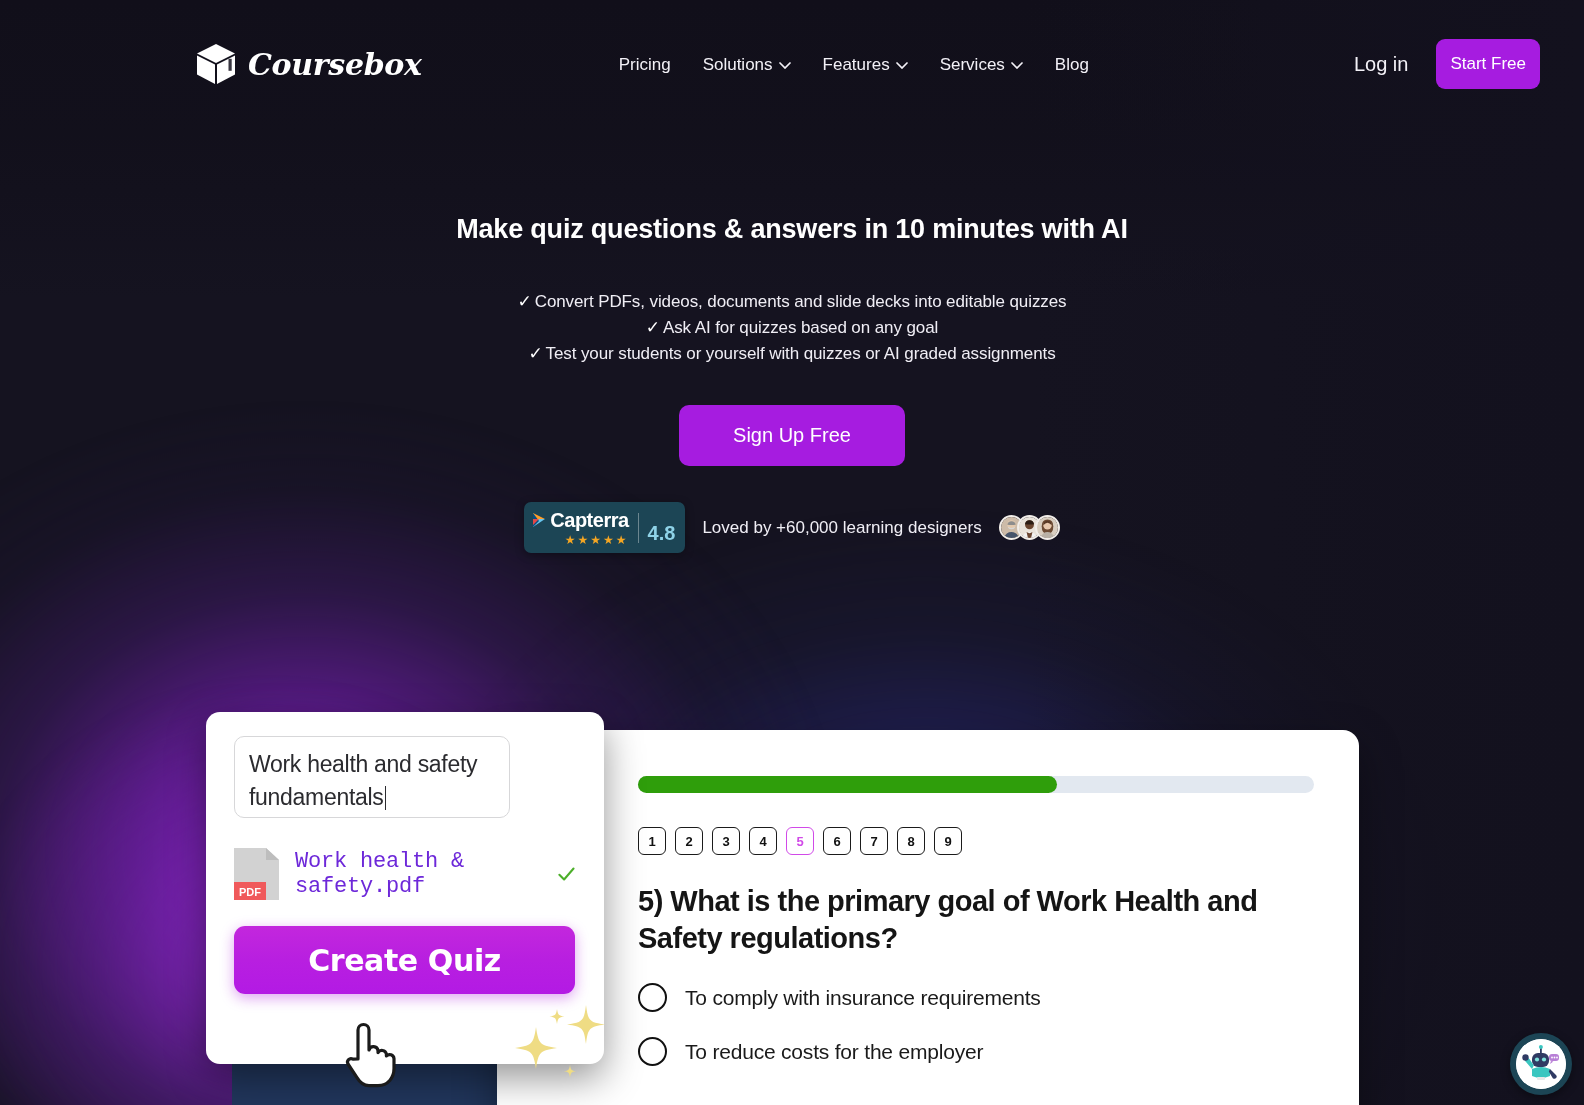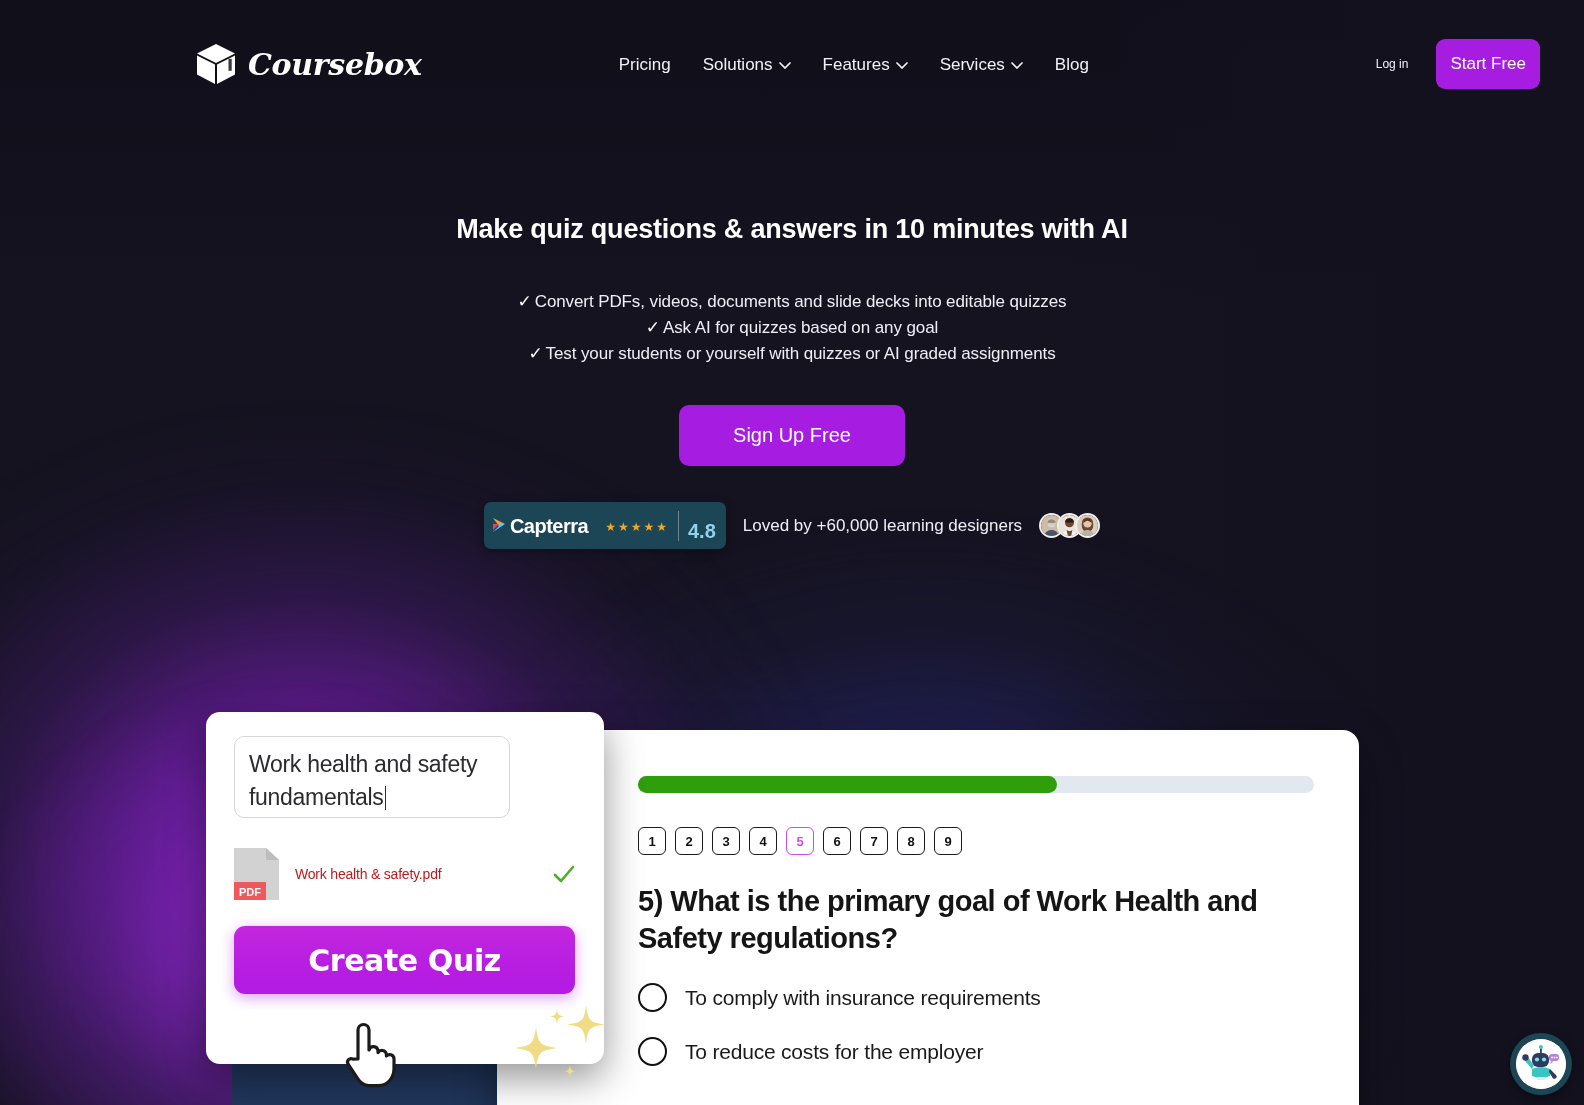--- a/index.html
+++ b/index.html
@@ -84,21 +84,21 @@
   }
   .nav-item{
     display:flex; align-items:center; gap:6px;
     color:#f3f1f7; font-size:17px; line-height:1;
     cursor:pointer; white-space:nowrap;
   }
   .chev{ width:12px; height:7px; display:block; margin-top:2px; }
   .header-right{
     margin-left:auto; display:flex; align-items:center; gap:28px;
   }
-  .login{ color:#f3f1f7; font-size:12px; cursor:pointer; }
+  .login{ color:#f3f1f7; font-size:20px; cursor:pointer; }
   .btn-start{
     background:#a61ce0;
     color:#fff; font-size:17px; font-weight:500;
     padding:15px 14px; border-radius:9px; border:none;
     cursor:pointer; white-space:nowrap;
   }
 
   
   .hero{
     position:absolute; top:0; left:0; width:100%;
@@ -135,21 +135,21 @@
     margin-top:36px;
     display:flex; align-items:center; justify-content:center; gap:17px;
   }
   .capterra{
     background:#1c4555;
     border-radius:7px;
     padding:7px 10px 6px 8px;
     display:flex; align-items:center; gap:9px;
     box-shadow:0 2px 8px rgba(0,0,0,0.35);
   }
-  .cap-left{ display:flex; flex-direction:row; align-items:center; }
+  .cap-left{ display:flex; flex-direction:column; align-items:flex-end; }
   .cap-word{ display:flex; align-items:center; gap:3px; }
   .cap-flag{ width:15px; height:16px; display:block; margin-top:-2px;}
   .cap-name{ color:#fff; font-size:20px; font-weight:700; letter-spacing:-0.5px; }
   .cap-stars{ color:#f5a623; font-size:12px; letter-spacing:2px; margin-top:1px; margin-left:17px;}
   .cap-div{ width:1px; height:30px; background:rgba(255,255,255,0.35); }
   .cap-score{ color:#8fd3e8; font-size:20px; font-weight:700;margin-top:11px; }
   .social-text{ color:#f0eef5; font-size:17px; }
   .avatars{ display:flex; align-items:center; }
   .avatar{
     width:25px; height:25px; border-radius:50%;
@@ -228,21 +228,21 @@
   }
   .caret{
     display:inline-block; width:1.6px; height:24px;
     background:#2b2b2f; vertical-align:-5px; margin-left:1px;
   }
   .file-row{
     display:flex; align-items:center; gap:16px;
     margin-top:30px;
   }
   .pdf-ico{ width:45px; height:52px; display:block; flex:0 0 auto; }
-  .file-name{ font-size:14px; color:#b91c1c; letter-spacing:-0.2px; }
+  .file-name{ font-size:22px; color:#6d28d9; letter-spacing:-0.2px;font-family:Liberation Mono, monospace; }
   .file-check{ margin-left:auto; width:24px; height:24px; display:block; }
 
   .btn-create{
     margin-top:26px;
     width:341px; height:68px;
     border:none; border-radius:11px;
     background:linear-gradient(180deg,#c327dd 0%,#b81fe0 50%,#b31ae4 100%);
     color:#fff; font-size:30px; font-weight:700;
     letter-spacing:-0.4px; cursor:pointer;
     box-shadow:0 4px 14px rgba(170,25,220,0.4);

